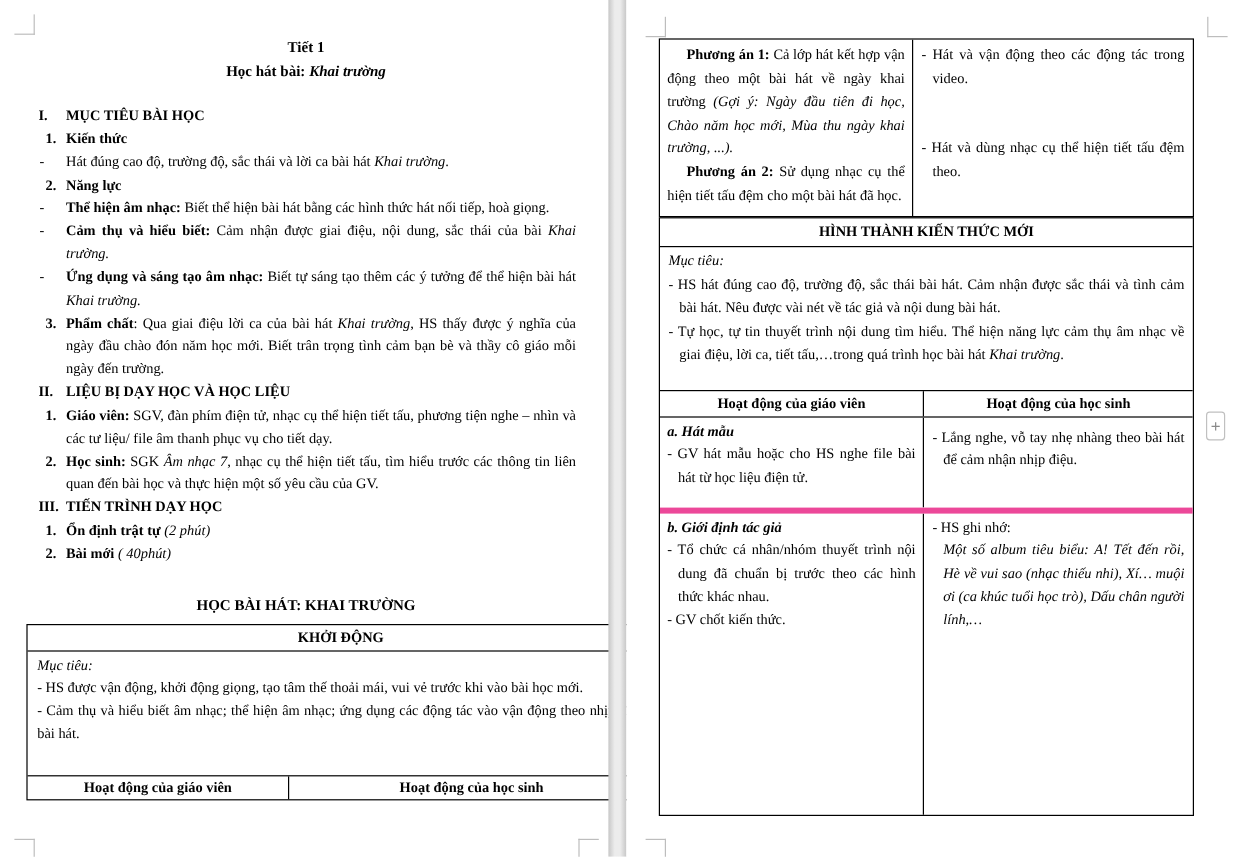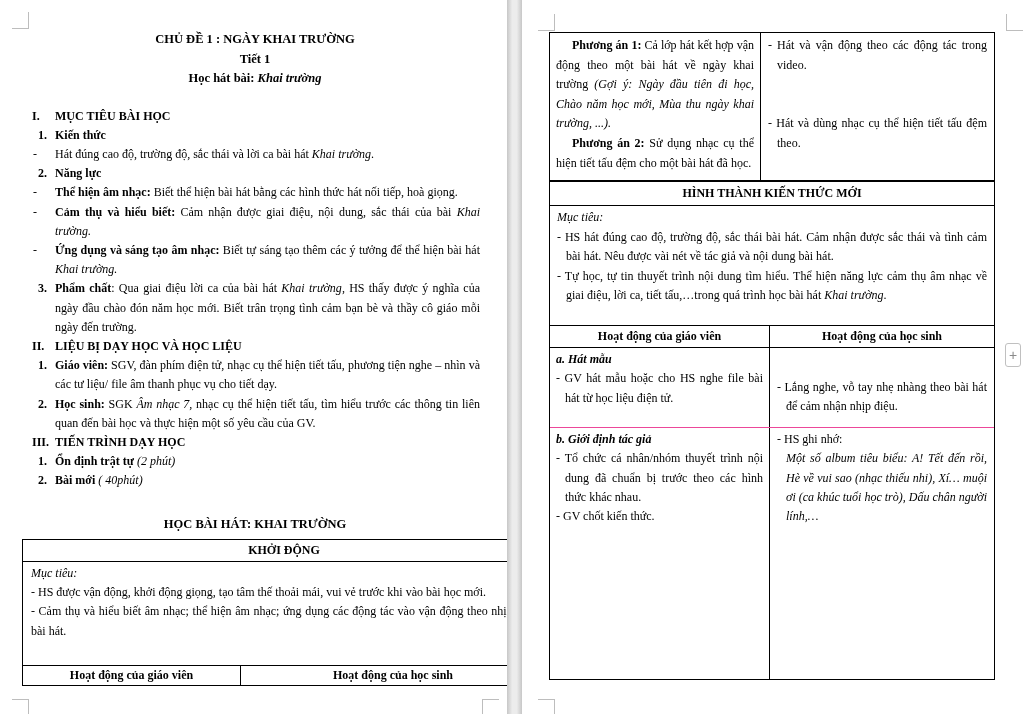--- a/index.html
+++ b/index.html
@@ -52,25 +52,25 @@
     border:1px solid #000;box-sizing:border-box;font-size:12px;overflow:hidden;}
   .tb-h1{height:24px;line-height:23px;border-bottom:1px solid #000;box-sizing:border-box;
     text-align:center;font-weight:bold;}
   .tb-mt{height:120px;border-bottom:1px solid #000;box-sizing:border-box;
     padding:2px 7px;line-height:19.5px;overflow:hidden;}
   .tb-mt .jp{text-align:justify;font-family:Liberation Serif, serif;}
   .tb-cols{display:flex;height:22px;border-bottom:1px solid #000;box-sizing:border-box;font-weight:bold;}
   .tb-cols .cl{width:220px;border-right:1px solid #000;box-sizing:border-box;text-align:center;line-height:21px;}
   .tb-cols .cr{flex:1;text-align:center;line-height:21px;}
   .tb-row{display:flex;box-sizing:border-box;line-height:19.3px;overflow:hidden;}
-  .tb-rowA{height:80px;border-bottom:1px solid #ec4899;justify-content:space-between;}
+  .tb-rowA{height:80px;border-bottom:5px solid #ec4899;justify-content:space-between;}
   .tb-rowB{height:253px;}
   .tb-row .cellL{width:220px;border-right:1px solid #000;box-sizing:border-box;padding:2px 6px;text-align:justify;overflow:hidden;}
   .tb-row .cellR{flex:1;padding:2px 7px;box-sizing:border-box;text-align:justify;overflow:hidden;}
-  .firstline-gap{margin-top:28px;}
+  .firstline-gap{margin-top:5px;}
   .note{padding-left:9px;}
 
   
   .sb{font-weight:bold;font-family:Liberation Serif, serif;}
   .si{font-style:italic;}
 
   
   #plus-btn{position:absolute;left:1005px;top:343px;width:16px;height:24px;
     background:#fff;border:1px solid #c0c0c0;border-radius:3px;color:#8a8a8a;
     font-family:"Liberation Sans",sans-serif;font-size:14px;line-height:22px;
@@ -78,21 +78,20 @@
 </style>
 </head>
 <body>
 
 <div id="page1" class="page">
   <div class="crop tl" style="left:12px;top:12px;"></div>
   <div class="crop bl" style="left:12px;top:699px;"></div>
   <div class="crop br" style="left:482px;top:699px;"></div>
 
   <div id="p1-content">
-    <div class="t-center">CHỦ ĐỀ 1 : NGÀY KHAI TRƯỜNG</div>
     <div class="t-center">Tiết 1</div>
     <div class="t-center"><span class="sb">Học hát bài: </span><span class="sb si">Khai trường</span></div>
     <div class="spacer18"></div>
 
     <div class="para">
       <span class="mk mk-h">I.</span>
       <span><span class="sb">MỤC TIÊU BÀI HỌC</span></span>
     </div>
     <div class="para">
       <span class="mk mk-n">1.</span>

